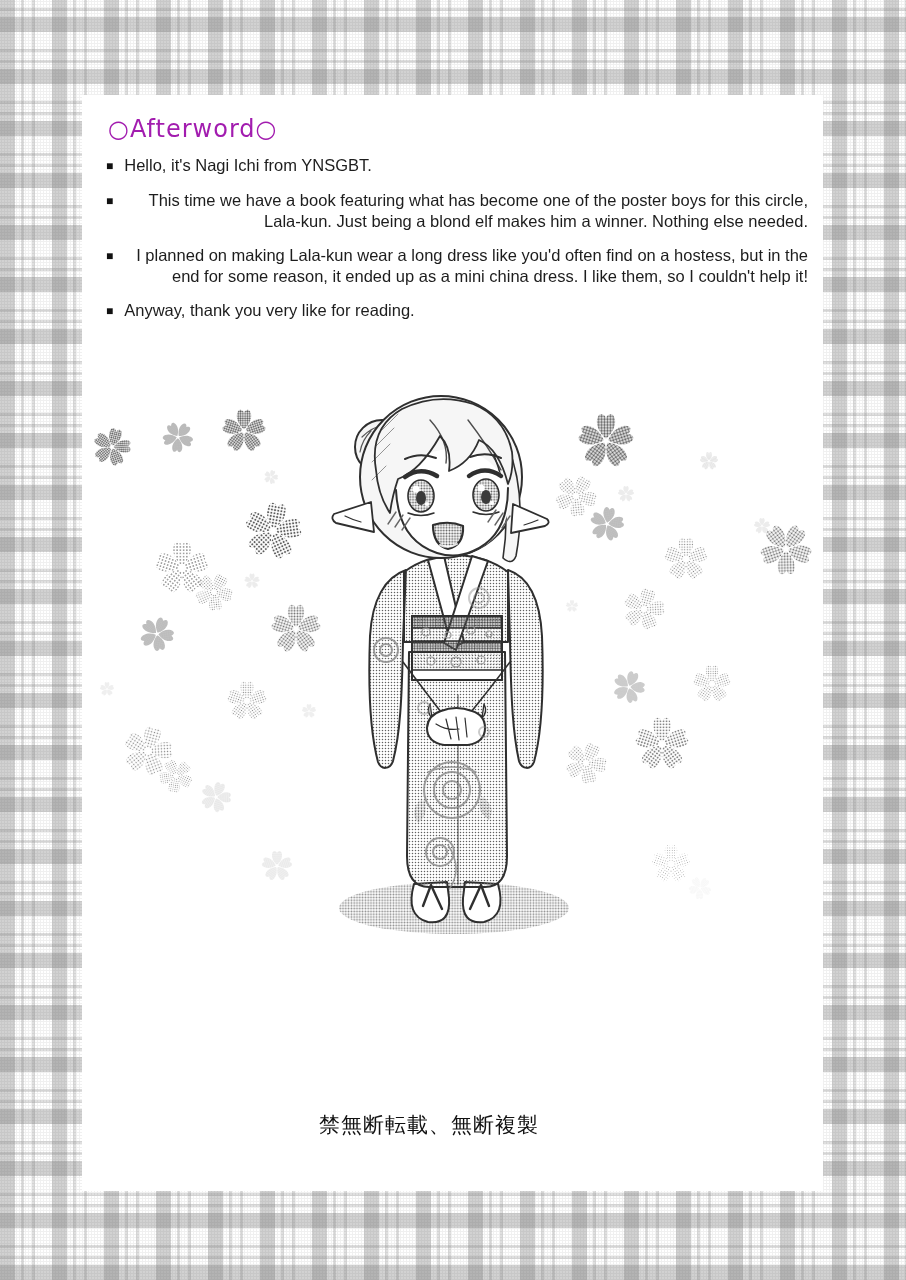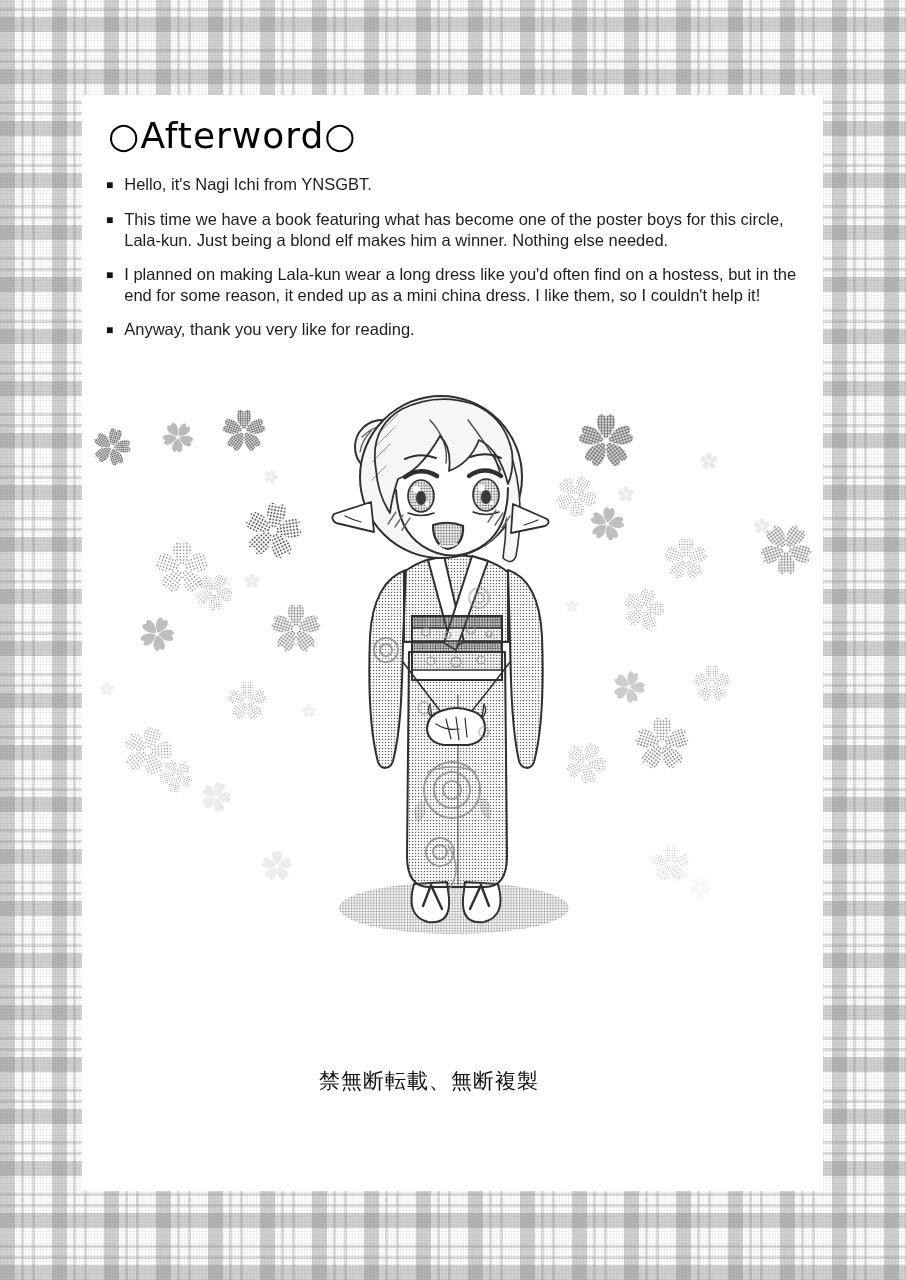--- a/index.html
+++ b/index.html
@@ -19,28 +19,28 @@
     background-size:3px 3px, auto, auto;
     font-family:"Liberation Sans", sans-serif;
   }
   .panel{
     position:absolute;left:82px;top:95px;width:741px;height:1096px;
     background:#ffffff;box-sizing:border-box;
     padding:20px 6px 0 24px;color:#1d1d1d;
   }
   .title{
     font-family:"DejaVu Sans", sans-serif;
-    font-size:36px;font-weight:400;letter-spacing:1px;
-    margin:0 0 18px 2px;color:#000000;
+    font-size:24px;font-weight:400;letter-spacing:1px;
+    margin:0 0 12px 2px;color:#a21caf;
   }
   .para{display:flex;gap:11px;margin:0 0 13px 0;width:702px;}
   .marker{flex:0 0 auto;font-size:12px;line-height:21px;margin-top:1px;color:#111;}
-  .ptext{font-size:16.5px;line-height:21px;color:#1d1d1d;}
+  .ptext{font-size:16.5px;line-height:21px;color:#1d1d1d;text-align:right;}
   .notice{
-    position:absolute;left:237px;top:972px;
+    position:absolute;left:237px;top:1016px;
     font-size:21px;line-height:28px;letter-spacing:1px;color:#111;
     font-family:"DejaVu Sans", sans-serif;
   }
   .art{position:absolute;left:0;top:0;width:906px;height:1280px;pointer-events:none;}
 </style>
 </head>
 <body>
 
 <div class="stage">
 

